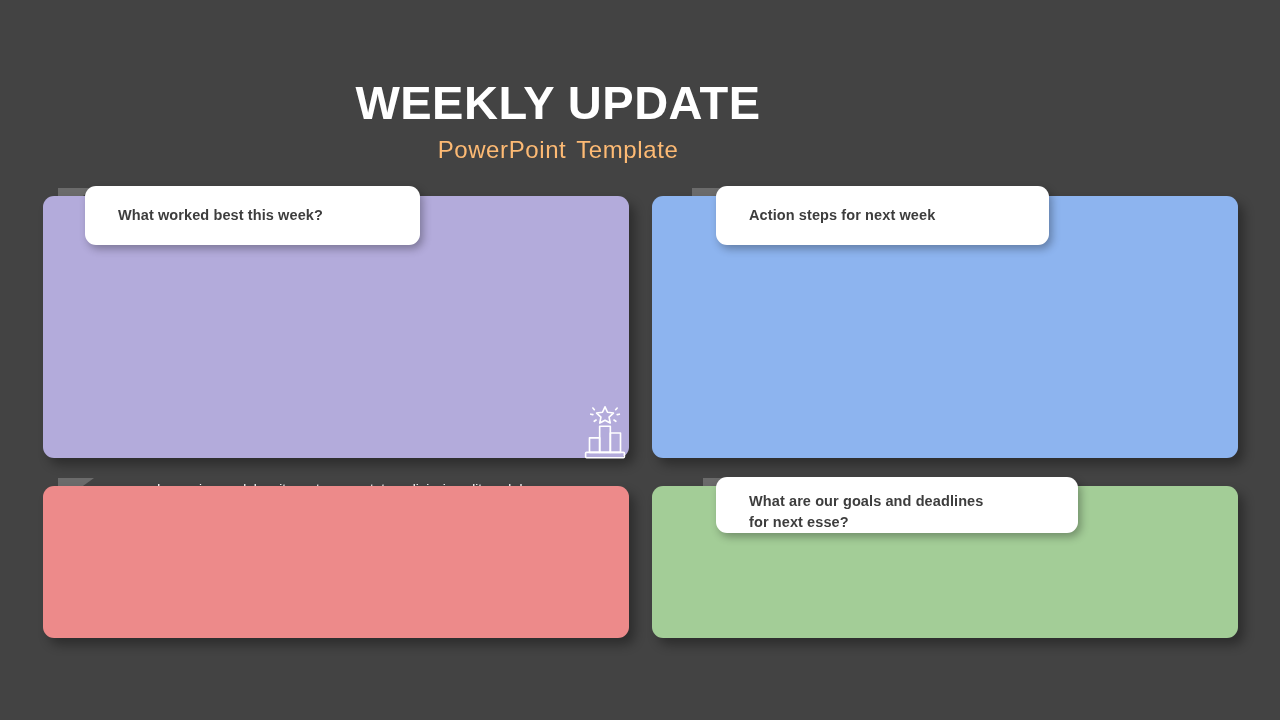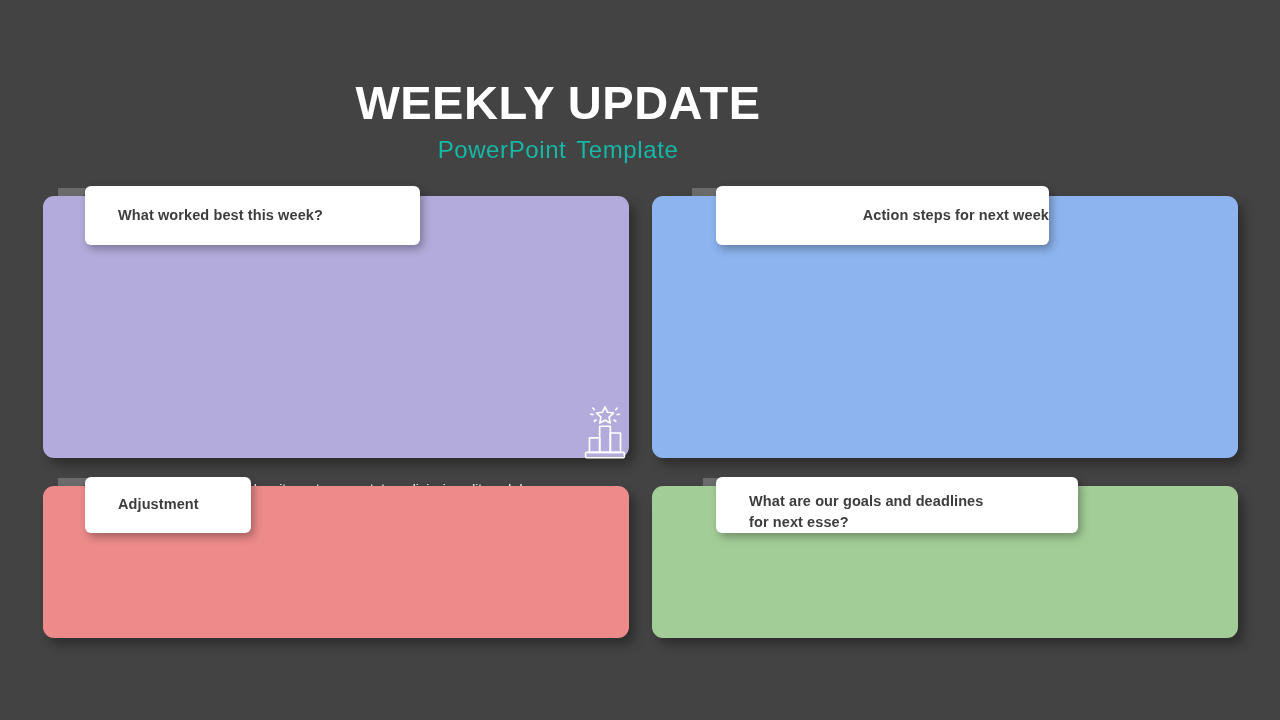--- a/index.html
+++ b/index.html
@@ -34,21 +34,21 @@
     font-size: 47px;
     font-weight: bold;
     letter-spacing: 0.5px;
     color: #ffffff;
     line-height: 1.05;
   }
   .sub-title {
     margin-top: 9px;
     font-size: 24px;
     font-weight: 400;
-    color: #14b8a6;
+    color: #fdba74;
     letter-spacing: 0.6px;
     word-spacing: 3px;
   }
 
   
   .card {
     position: absolute;
     border-radius: 11px;
     box-shadow: 6px 7px 11px rgba(0,0,0,0.33);
   }
@@ -69,35 +69,35 @@
   }
   .fold-purple { left: 58px;  top: 188px; }
   .fold-blue   { left: 692px; top: 188px; }
   .fold-red    { left: 58px;  top: 478px; }
   .fold-green  { left: 703px; top: 478px; }
 
   
   .tab {
     position: absolute;
     background: #ffffff;
-    border-radius: 6px;
+    border-radius: 11px;
     box-shadow: 3px 4px 9px rgba(0,0,0,0.30);
     display: flex;
     align-items: center;
     padding-left: 33px;
   }
   .tab-label {
     font-size: 14.5px;
     font-weight: bold;
     color: #3d3d3d;
     line-height: 1.45;
     letter-spacing: 0.1px;
   }
   .tab-purple { left: 85px;  top: 186px; width: 335px; height: 59px; }
-  .tab-blue   { left: 716px; top: 186px; width: 333px; height: 59px; justify-content: flex-end; }
+  .tab-blue   { left: 716px; top: 186px; width: 333px; height: 59px; }
   .tab-red    { left: 85px;  top: 477px; width: 166px; height: 56px; }
   .tab-green  { left: 716px; top: 477px; width: 362px; height: 56px; align-items: flex-end; }
 
   
   .bullets {
     position: absolute;
     list-style: none;
     color: #ffffff;
     font-size: 13.5px;
     line-height: 1.48;
@@ -172,23 +172,20 @@
   </div>
   <div class="tab tab-blue">
     <div class="tab-label">Action steps for next week</div>
   </div>
 
   <div class="fold fold-red"></div>
   <div class="card card-red">
     
     
   </div>
-  <div class="tab tab-red">
-    <div class="tab-label">Adjustment</div>
-  </div>
 
   <div class="fold fold-green"></div>
   <div class="card card-green">
     
     
   </div>
   <div class="tab tab-green">
     <div class="tab-label">
       <span>What are our goals and deadlines</span><br>
       <span>for next esse?</span>

